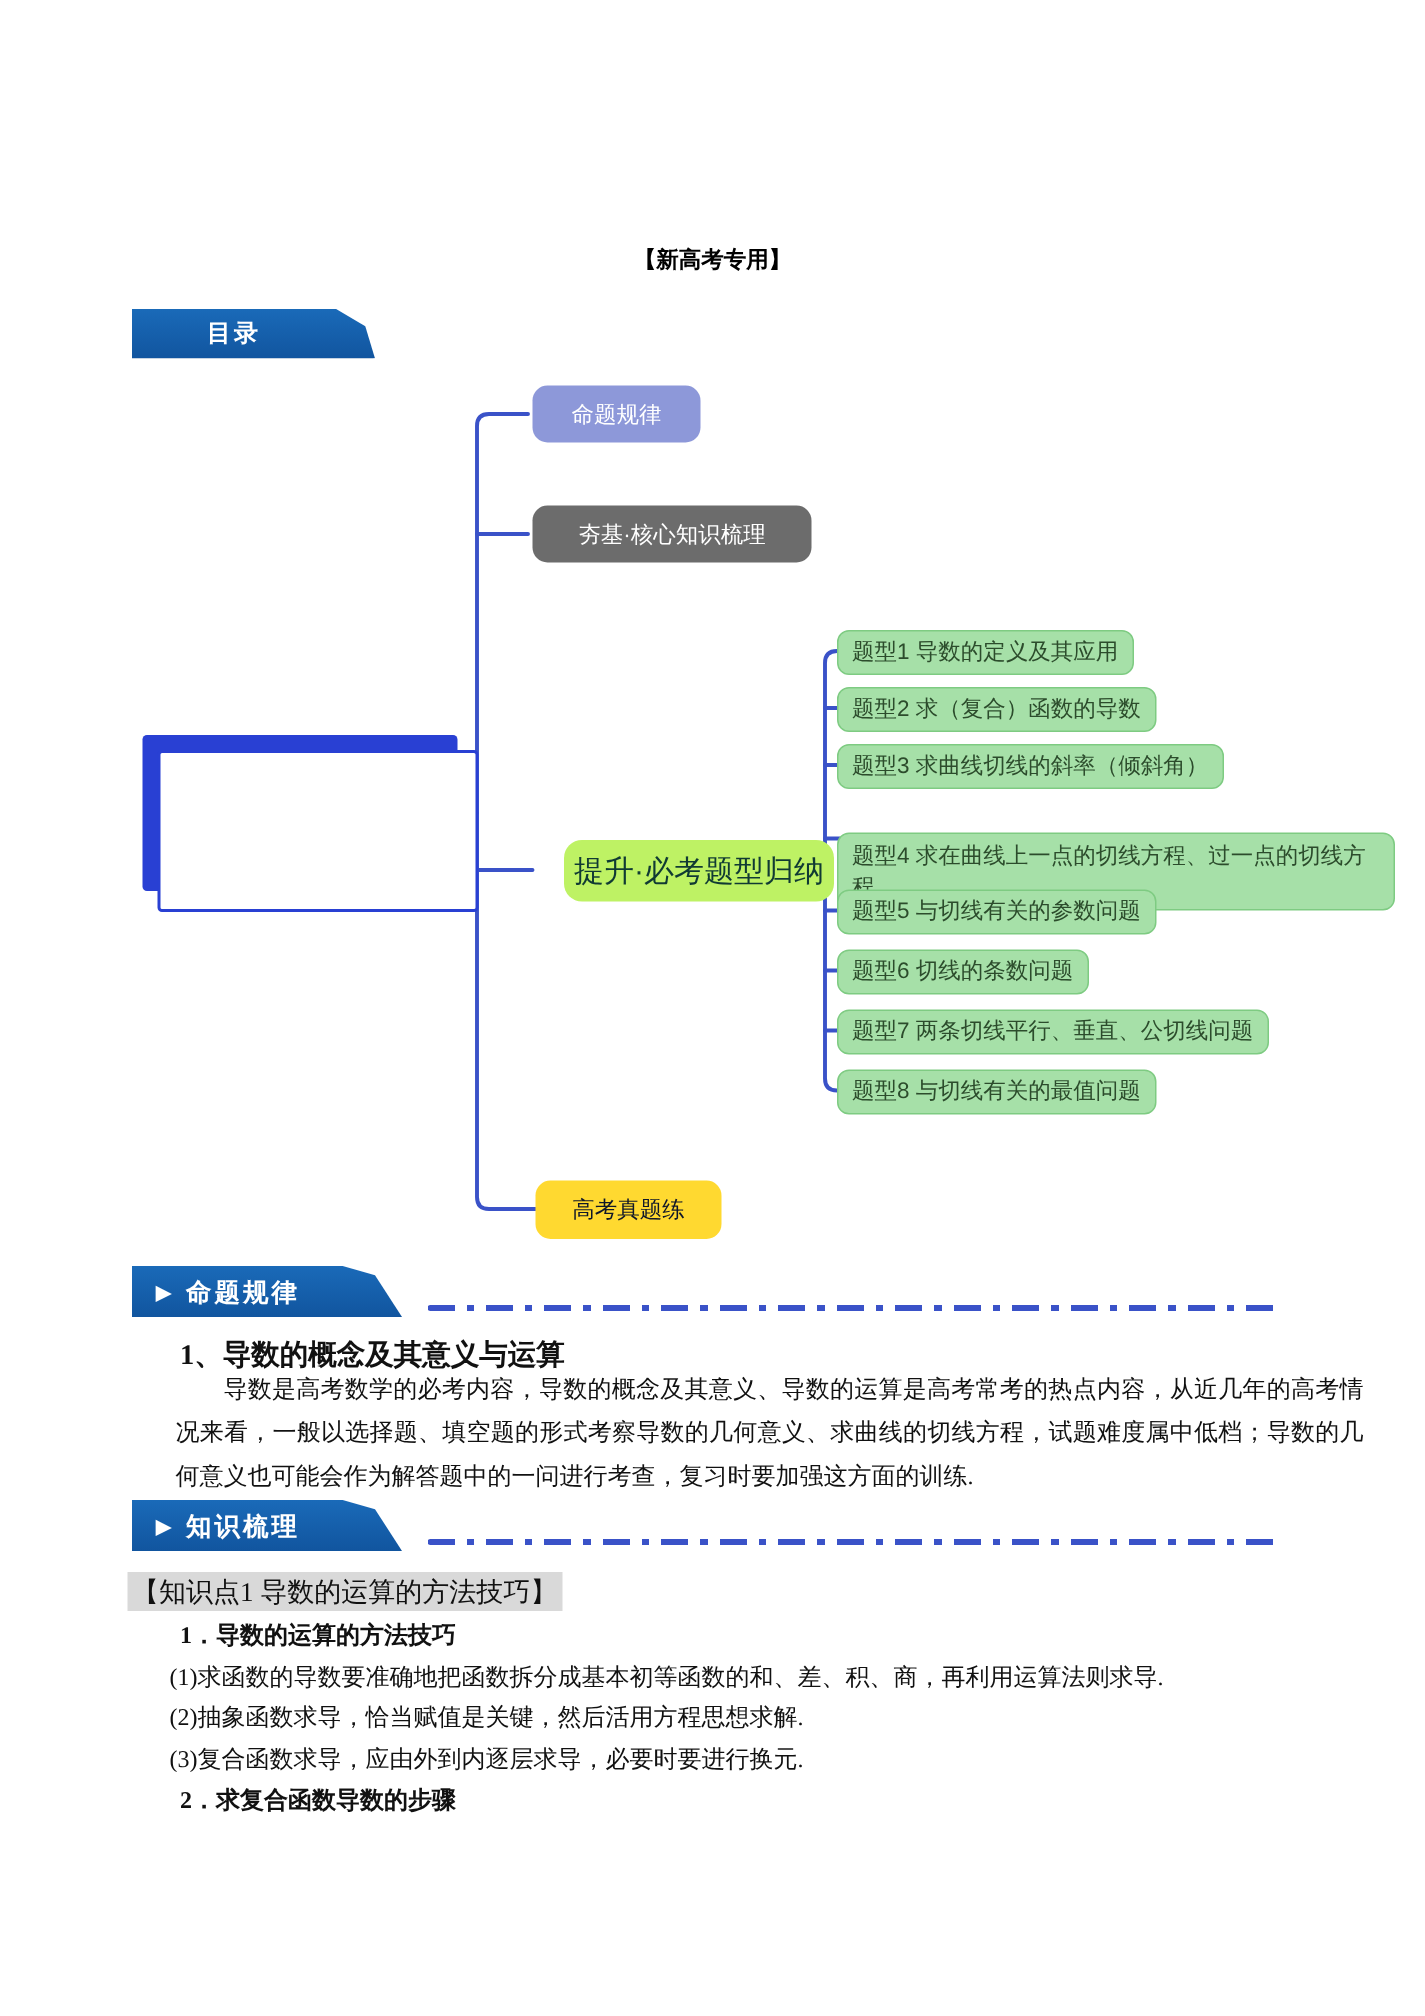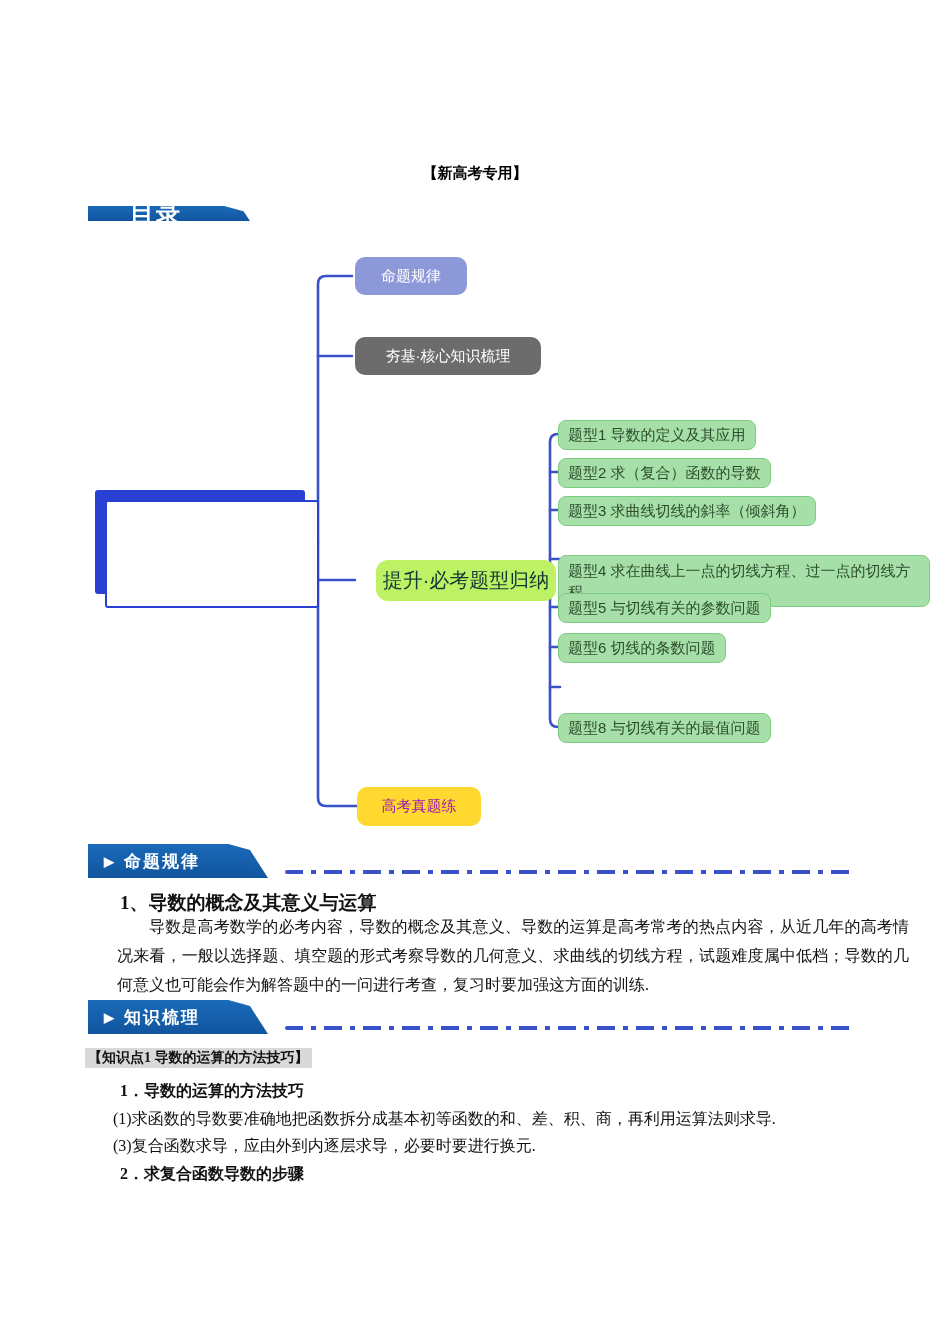--- a/index.html
+++ b/index.html
@@ -30,28 +30,28 @@
     text-align: center;
     font-family: "Liberation Sans", sans-serif;
     font-size: 15px;
     font-weight: bold;
     color: #000;
   }
   
   .toc-badge {
     position: absolute;
     left: 88px; top: 206px;
-    width: 162px; height: 15px;
+    width: 162px; height: 33px;
     background: linear-gradient(180deg,#1a6ab8 0%, #11559f 100%);
     clip-path: polygon(0 0, 84% 0, 96% 35%, 100% 100%, 0 100%);
     display: flex; align-items: center; justify-content: center;
     padding-right: 26px;
     color: #fff;
     font-family: "Liberation Sans", sans-serif;
-    font-size: 24px; font-weight: bold;
+    font-size: 16px; font-weight: bold;
     filter: drop-shadow(-1px 3px 0 rgba(9,52,110,.85));
     letter-spacing: 2px;
   }
   .section-banner {
     position: absolute;
     left: 88px;
     width: 180px; height: 34px;
     background: linear-gradient(180deg,#1a6ab8 0%, #11559f 100%);
     clip-path: polygon(0 0, 78% 0, 90% 18%, 100% 100%, 0 100%);
     display: flex; align-items: center;
@@ -97,21 +97,21 @@
     width: 100%; height: 100%;
     border: 2.5px solid #2940d3;
     background: #fff;
     z-index: -1;
     border-radius: 3px;
   }
   .mm-branch { border-radius: 10px; font-size: 15px; z-index: 2; }
   .mm-branch-purple { left: 355px; top: 257px; width: 112px; height: 38px; background: #8d98d9; color: #fff; }
   .mm-branch-gray   { left: 355px; top: 337px; width: 186px; height: 38px; background: #6c6c6c; color: #fff; }
   .mm-branch-cyan   { left: 376px; top: 560px; width: 180px; height: 41px; background: #bef264; color: #103a33; font-size: 20px; border-radius: 12px; }
-  .mm-branch-yellow { left: 357px; top: 787px; width: 124px; height: 39px; background: #ffd930; color: #a21caf; }
+  .mm-branch-yellow { left: 357px; top: 787px; width: 124px; height: 39px; background: #ffd930; color: #0f172a; }
   .mm-leaf {
     position: absolute;
     left: 558px;
     background: #a6e0a8;
     border: 1.5px solid #7ecb82;
     border-radius: 8px;
     color: #2c4c2c;
     font-family: "Liberation Sans", sans-serif;
     font-size: 15px;
     line-height: 20px;
@@ -133,21 +133,21 @@
     font-size: 16px;
     line-height: 29px;
     text-align: justify;
     text-indent: 2em;
     margin-left: 32px;
   }
   .kp-title {
     position: absolute;
     left: 85px; top: 1048px;
     background: #d9d9d9;
-    font-size: 14px; font-weight: bold;
+    font-size: 18px; font-weight: normal;
     padding: 1px 3px;
   }
   .kp-list {
     position: absolute;
     left: 85px; top: 1077px;
     width: 820px;
     font-size: 16px;
     line-height: 27.5px;
   }
   .kp-list p { margin: 0; }
@@ -199,20 +199,21 @@
   <div class="mm-node mm-branch mm-branch-gray">夯基·核心知识梳理</div>
   <div class="mm-node mm-branch mm-branch-cyan">提升·必考题型归纳</div>
   <div class="mm-node mm-branch mm-branch-yellow">高考真题练</div>
 
   <div class="mm-leaf" style="top:420px">题型1 导数的定义及其应用</div>
   <div class="mm-leaf" style="top:458px">题型2 求（复合）函数的导数</div>
   <div class="mm-leaf" style="top:496px">题型3 求曲线切线的斜率（倾斜角）</div>
   <div class="mm-leaf wrap" style="top:534px">题型4 求在曲线上一点的切线方程、过一点的切线方程</div>
   <div class="mm-leaf" style="top:593px">题型5 与切线有关的参数问题</div>
   <div class="mm-leaf" style="top:633px">题型6 切线的条数问题</div>
+  <div class="mm-leaf" style="top:673px">题型7 两条切线平行、垂直、公切线问题</div>
   <div class="mm-leaf" style="top:713px">题型8 与切线有关的最值问题</div>
 
   <div class="section-banner" style="top:844px">
     <span class="banner-arrow">▶</span>
     <span>命题规律</span>
   </div>
   <div class="dashline" style="left:285px; top:870px; width:570px"></div>
 
   <div class="rules-heading">1、导数的概念及其意义与运算</div>
   <p class="rules-body">导数是高考数学的必考内容，导数的概念及其意义、导数的运算是高考常考的热点内容，从近几年的高考情况来看，一般以选择题、填空题的形式考察导数的几何意义、求曲线的切线方程，试题难度属中低档；导数的几何意义也可能会作为解答题中的一问进行考查，复习时要加强这方面的训练.</p>
@@ -221,17 +222,18 @@
     <span class="banner-arrow">▶</span>
     <span>知识梳理</span>
   </div>
   <div class="dashline" style="left:285px; top:1026px; width:570px"></div>
 
   <div class="kp-title">【知识点1 导数的运算的方法技巧】</div>
 
   <div class="kp-list">
     <p class="kp-item-bold">1．导数的运算的方法技巧</p>
     <p class="kp-point">(1)求函数的导数要准确地把函数拆分成基本初等函数的和、差、积、商，再利用运算法则求导.</p>
+    <p class="kp-point">(2)抽象函数求导，恰当赋值是关键，然后活用方程思想求解.</p>
     <p class="kp-point">(3)复合函数求导，应由外到内逐层求导，必要时要进行换元.</p>
     <p class="kp-item-bold">2．求复合函数导数的步骤</p>
   </div>
 
 </div>
 
 </body></html>

